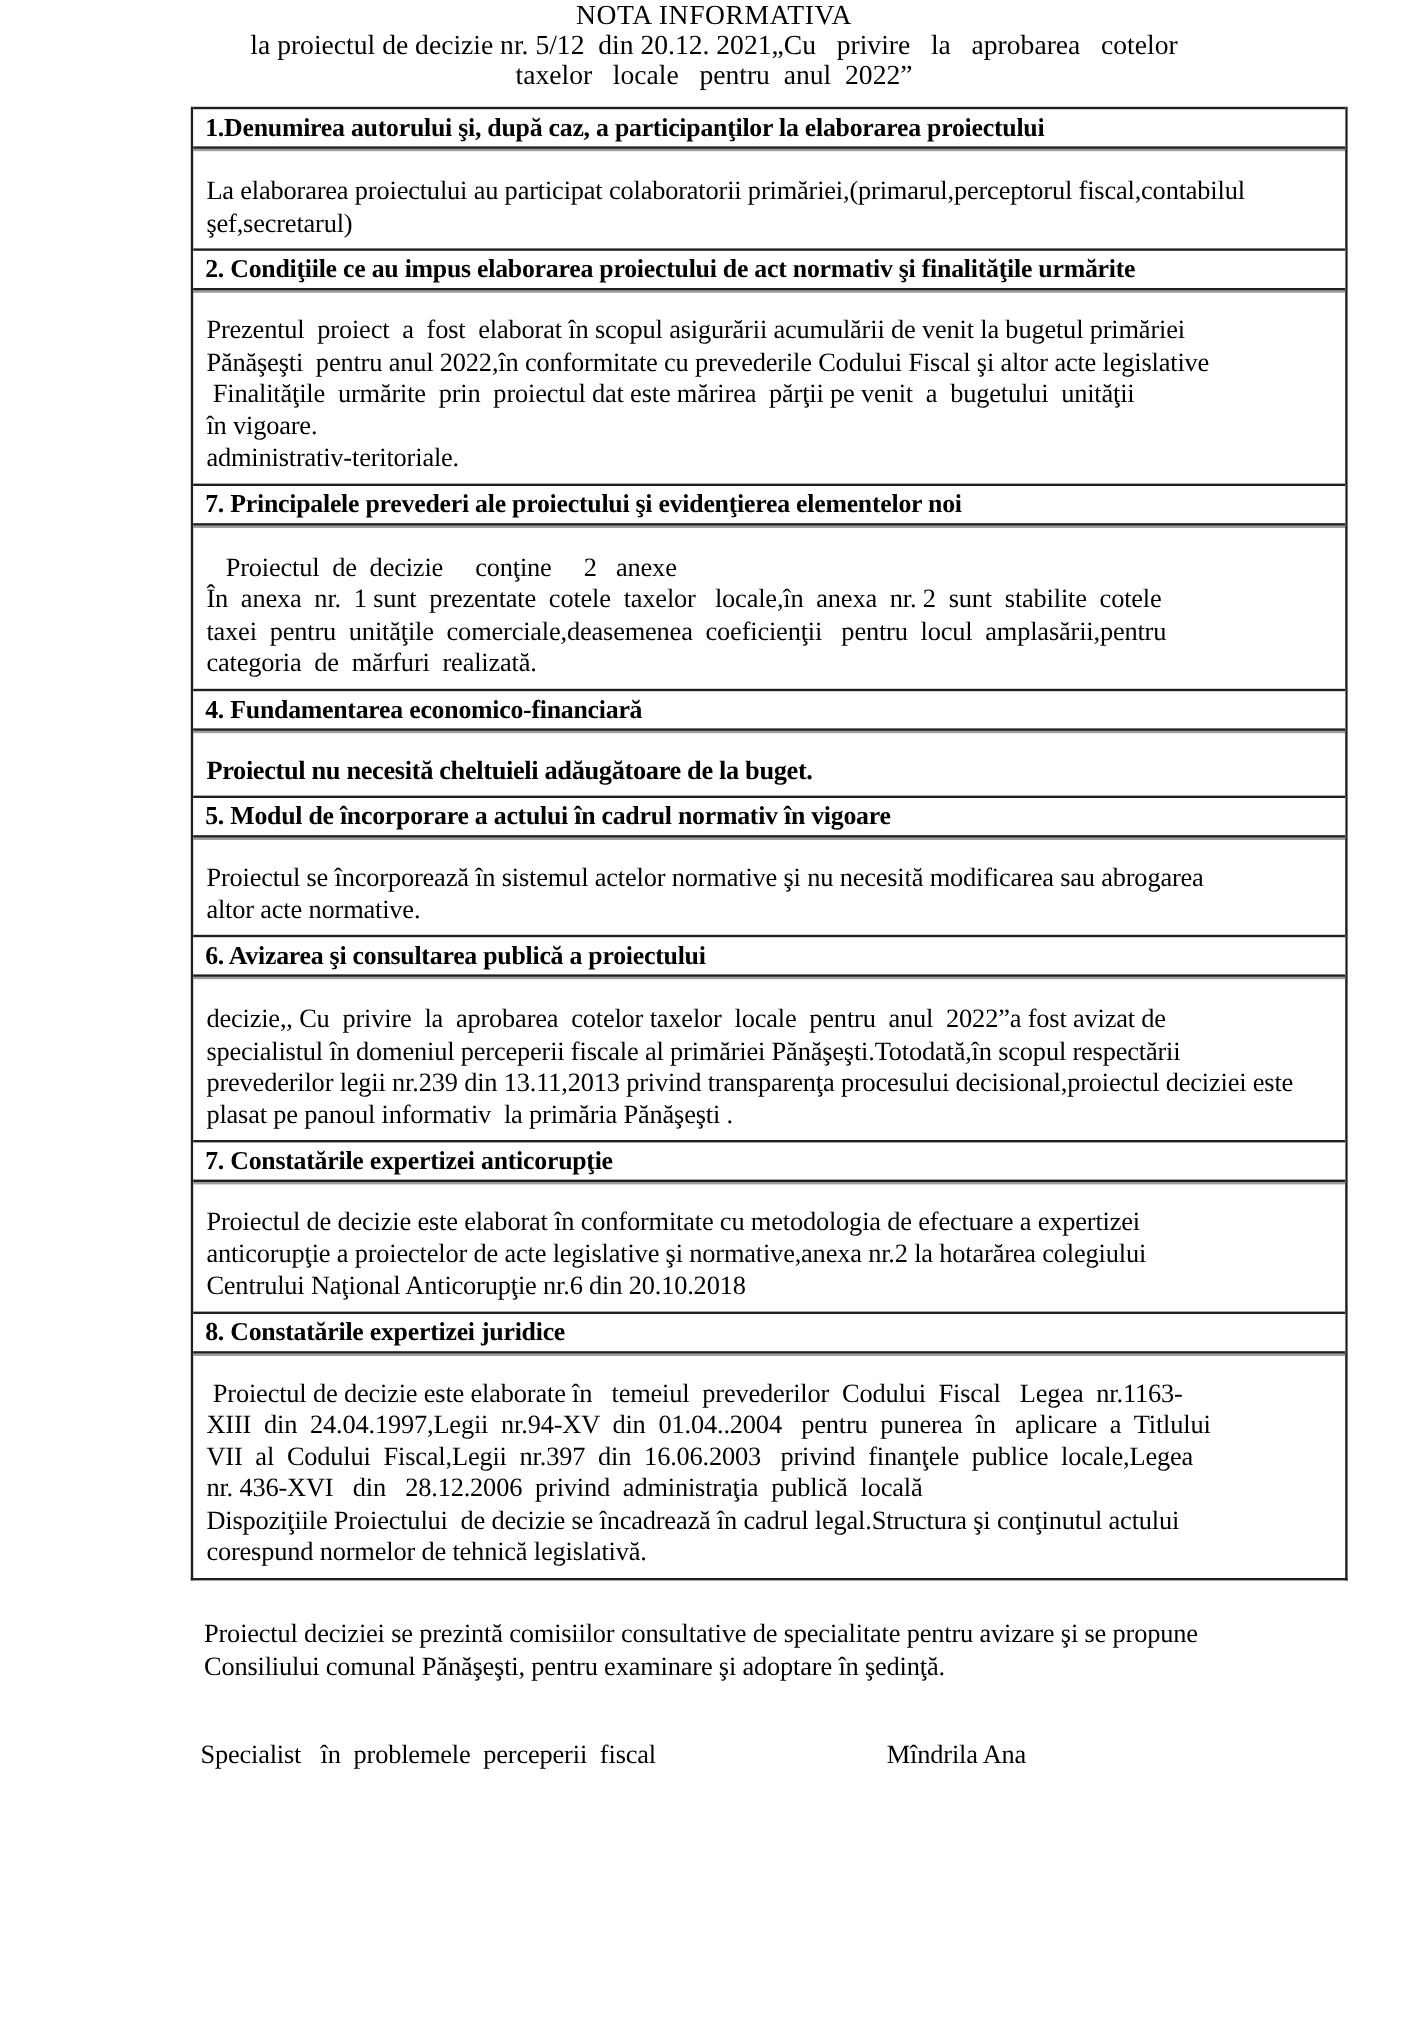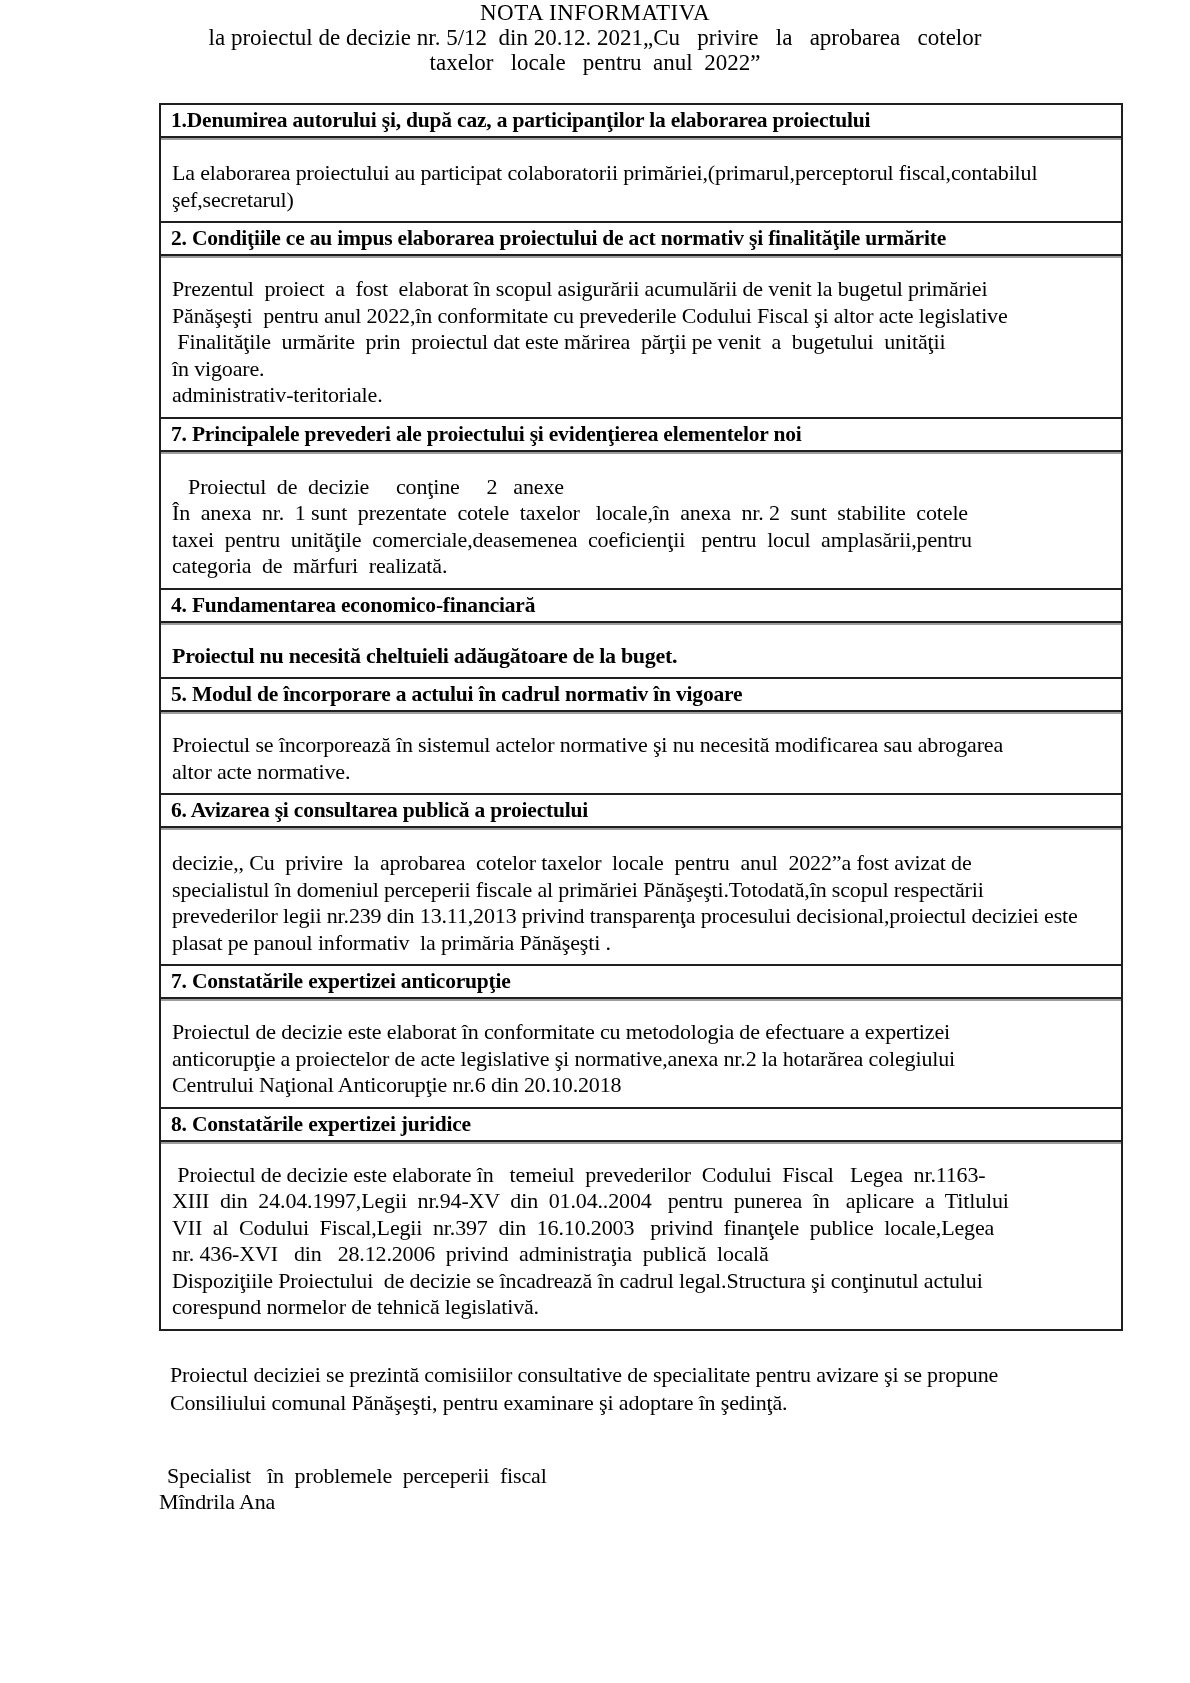--- a/index.html
+++ b/index.html
@@ -10,21 +10,21 @@
   }
   .page { position:relative; width:1190px; height:1683px; background:#fff; }
 
   
   .title-block { text-align:center; font-size:23px; line-height:25px; }
   .title-line { white-space:pre-wrap; }
   .title-line.first { letter-spacing:0.5px; }
 
   
   .doc-table {
-    margin:28px 71px 0 159px;
+    margin:14px 71px 0 159px;
     width:964px;
     box-sizing:border-box;
     border:2px solid #1f1f1f;
     border-top:none;
     background:#fff;
   }
   .sec-heading {
     border-top:2px solid #1f1f1f;
     border-bottom:2px solid #1f1f1f;
     box-shadow:0 2px 0 rgba(140,140,140,0.85);
@@ -58,21 +58,20 @@
   }
   .closing .line { white-space:pre-wrap; }
 
   .signature {
     margin-left:159px;
     margin-top:46px;
     display:flex;
     align-items:baseline;
     font-size:22px;
     letter-spacing:-0.15px;
-    flex-direction:column;
   }
   .sig-role { display:inline-block; width:572px; padding-left:8px; white-space:pre-wrap; }
   .sig-name { white-space:pre-wrap; }
 </style>
 </head>
 <body>
 
 <div class="page">
 
   <header class="title-block">
@@ -129,21 +128,21 @@
     <div class="sec-body">
       <p class="line">Proiectul de decizie este elaborat în conformitate cu metodologia de efectuare a expertizei</p>
       <p class="line">anticorupţie a proiectelor de acte legislative şi normative,anexa nr.2 la hotarărea colegiului</p>
       <p class="line">Centrului Naţional Anticorupţie nr.6 din 20.10.2018</p>
     </div>
 
     <div class="sec-heading">8. Constatările expertizei juridice</div>
     <div class="sec-body">
       <p class="line"> Proiectul de decizie este elaborate în   temeiul  prevederilor  Codului  Fiscal   Legea  nr.1163-</p>
       <p class="line">XIII  din  24.04.1997,Legii  nr.94-XV  din  01.04..2004   pentru  punerea  în   aplicare  a  Titlului</p>
-      <p class="line">VII  al  Codului  Fiscal,Legii  nr.397  din  16.10.2003   privind  finanţele  publice  locale,Legea</p>
+      <p class="line">VII  al  Codului  Fiscal,Legii  nr.397  din  16.06.2003   privind  finanţele  publice  locale,Legea</p>
       <p class="line">nr. 436-XVI   din   28.12.2006  privind  administraţia  publică  locală</p>
       <p class="line">Dispoziţiile Proiectului  de decizie se încadrează în cadrul legal.Structura şi conţinutul actului</p>
       <p class="line">corespund normelor de tehnică legislativă.</p>
     </div>
 
   </section>
 
   <div class="closing">
     <div class="line">Proiectul deciziei se prezintă comisiilor consultative de specialitate pentru avizare şi se propune</div>
     <div class="line">Consiliului comunal Pănăşeşti, pentru examinare şi adoptare în şedinţă.</div>

